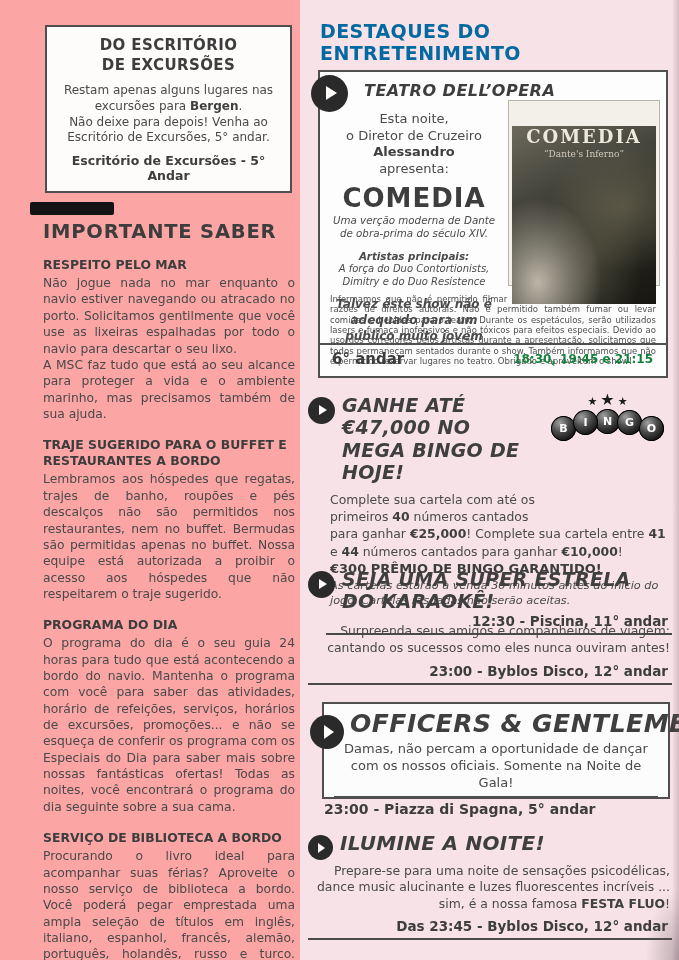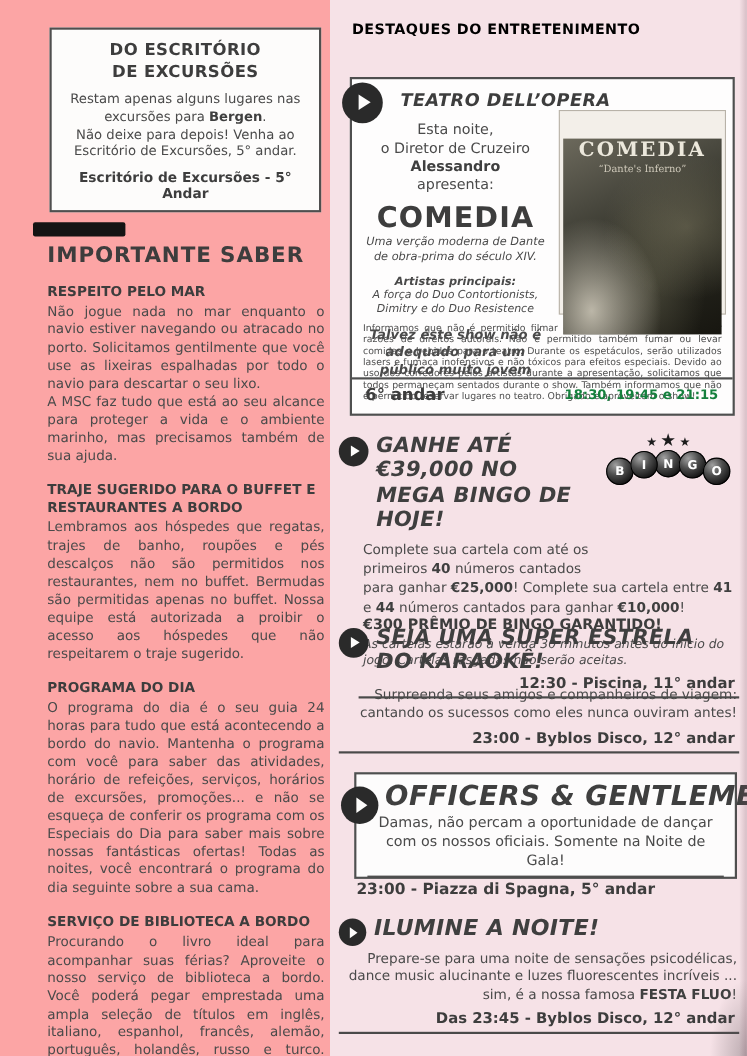--- a/index.html
+++ b/index.html
@@ -22,21 +22,21 @@
   .sections { position:absolute; left:43px; top:257px; width:252px; }
   .sections section { margin-bottom:15px; }
   .sections h2 { margin:0 0 2px; font-size:12.4px; color:#3d3d3d; line-height:1.3; }
   .sections p { margin:0; font-size:12.3px; line-height:1.33; text-align:justify; }
   
   .right-panel { position:absolute; left:300px; top:0; width:379px; height:960px; background:#f6e2e7; }
   .right-panel::after { content:""; position:absolute; top:0; right:0; width:7px; height:100%;
     background:linear-gradient(to right, rgba(0,0,0,0), rgba(120,80,95,.25)); }
   .scan-smudge { position:absolute; right:0; bottom:0; width:34px; height:70px;
     background:radial-gradient(ellipse at 100% 100%, rgba(95,85,90,.4), rgba(95,85,90,0) 70%); }
-  .ent-title { position:absolute; left:20px; top:20px; margin:0; font-size:13px; font-weight:bold; letter-spacing:.4px; color:#000000;text-align:right; }
+  .ent-title { position:absolute; left:20px; top:20px; margin:0; font-size:19px; font-weight:bold; letter-spacing:.4px; color:#0369a1; }
   
   .play-icon { display:inline-block; position:relative; border-radius:50%; background:#2a2a2a; flex:none; }
   .play-icon::after { content:""; position:absolute; left:40%; top:30%;
     border-style:solid; border-color:transparent transparent transparent #fdfcfb; }
   .pi-37 { width:37px; height:37px; } .pi-37::after { border-width:7px 0 7px 11px; }
   .pi-34 { width:34px; height:34px; } .pi-34::after { border-width:7px 0 7px 10px; }
   .pi-27 { width:27px; height:27px; } .pi-27::after { border-width:5px 0 5px 8px; }
   .pi-25 { width:25px; height:25px; } .pi-25::after { border-width:5px 0 5px 7px; }
   
   .theatre-box { position:absolute; left:18px; top:70px; width:350px; height:308px; box-sizing:border-box;
@@ -195,21 +195,21 @@
         <div class="balls-row">
           <span class="ball">B</span>
           <span class="ball">I</span>
           <span class="ball">N</span>
           <span class="ball">G</span>
           <span class="ball">O</span>
         </div>
       </div>
       <span class="play-icon pi-27 f-icon"></span>
       <div class="f-title">
-        <span>GANHE ATÉ €39,000 NO</span><br>
+        <span>GANHE ATÉ €47,000 NO</span><br>
         <span>MEGA BINGO DE HOJE!</span>
       </div>
       <div class="bingo-body">
         <span class="ball-spacer"></span><span>Complete sua cartela com até os primeiros </span><b>40</b><span> números cantados para ganhar </span><b>€25,000</b><span>! Complete sua cartela entre </span><b>41</b><span> e </span><b>44</b><span> números cantados para ganhar </span><b>€10,000</b><span>!</span>
       </div>
       <div class="bingo-guarantee">€300 PRÊMIO DE BINGO GARANTIDO!</div>
       <div class="bingo-note">As cartelas estarão à venda 30 minutos antes do início do jogo. Cartelas rasgadas não serão aceitas.</div>
       <div class="time-row">12:30 - Piscina, 11° andar</div>
     </div>
 

